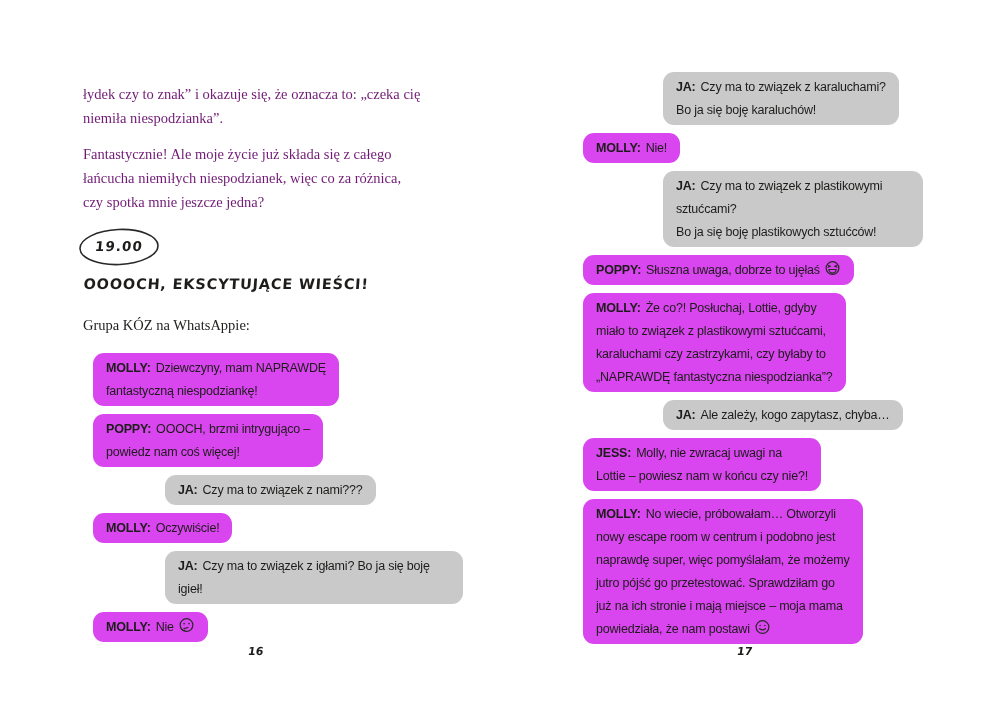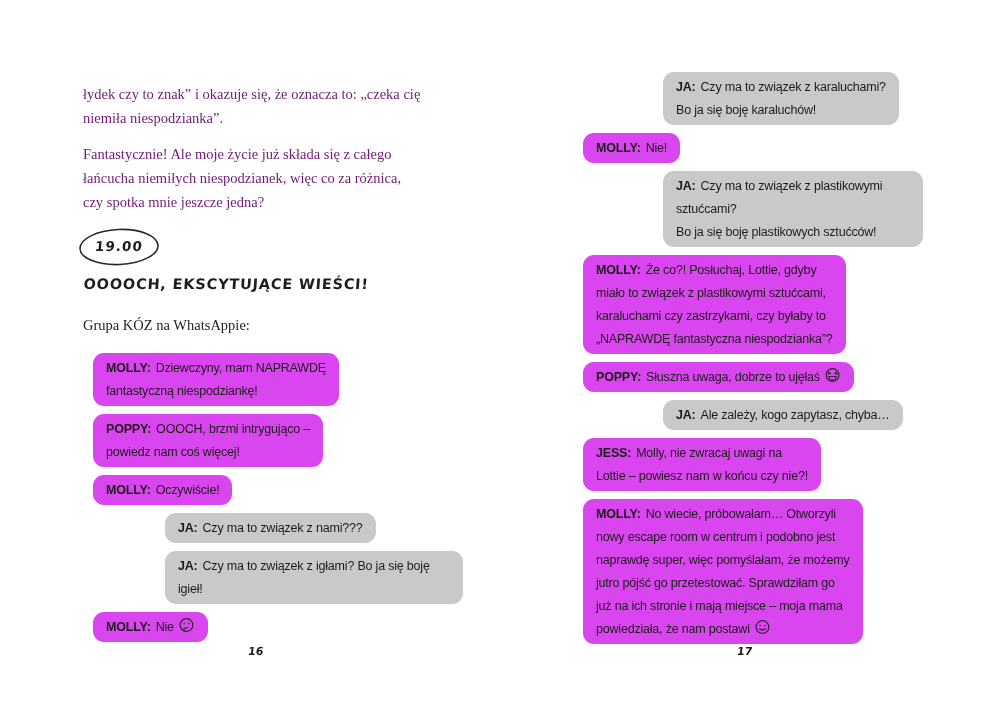--- a/index.html
+++ b/index.html
@@ -117,23 +117,23 @@
 
     <p class="chat-intro">Grupa KÓZ na WhatsAppie:</p>
 
     <div class="chat">
       <div class="bubble incoming"><strong class="speaker">MOLLY:</strong><span class="msg">Dziewczyny, mam NAPRAWDĘ
 fantastyczną niespodziankę!</span></div>
 
       <div class="bubble incoming"><strong class="speaker">POPPY:</strong><span class="msg">OOOCH, brzmi intrygująco –
 powiedz nam coś więcej!</span></div>
 
+      <div class="bubble outgoing"><strong class="speaker">JA:</strong><span class="msg">Czy ma to związek z nami???</span></div>
+
       <div class="bubble incoming"><strong class="speaker">MOLLY:</strong><span class="msg">Oczywiście!</span></div>
-
-      <div class="bubble outgoing"><strong class="speaker">JA:</strong><span class="msg">Czy ma to związek z nami???</span></div>
 
       <div class="bubble outgoing"><strong class="speaker">JA:</strong><span class="msg">Czy ma to związek z igłami? Bo ja się boję igieł!</span></div>
 
       <div class="bubble incoming"><strong class="speaker">MOLLY:</strong><span class="msg">Nie</span><svg class="emoji" width="17" height="17" viewBox="0 0 20 20">
             <circle cx="10" cy="9.5" r="7.5"></circle>
             <circle class="dot" cx="7.2" cy="7.8" r="0.9"></circle>
             <circle class="dot" cx="13" cy="7.8" r="0.9"></circle>
             <path d="M7 13.6 L11.8 12.4"></path>
             <path d="M4.5 14.5 q1.5 2 3.5 1.2"></path>
           </svg></div>
@@ -143,31 +143,31 @@
   <section class="page page-right">
     <div class="chat">
       <div class="bubble outgoing"><strong class="speaker">JA:</strong><span class="msg">Czy ma to związek z karaluchami?
 Bo ja się boję karaluchów!</span></div>
 
       <div class="bubble incoming"><strong class="speaker">MOLLY:</strong><span class="msg">Nie!</span></div>
 
       <div class="bubble outgoing"><strong class="speaker">JA:</strong><span class="msg">Czy ma to związek z plastikowymi sztućcami?
 Bo ja się boję plastikowych sztućców!</span></div>
 
-      <div class="bubble incoming"><strong class="speaker">MOLLY:</strong><span class="msg">Że co?! Posłuchaj, Lottie, gdyby
-miało to związek z plastikowymi sztućcami,
-karaluchami czy zastrzykami, czy byłaby to
-„NAPRAWDĘ fantastyczna niespodzianka”?</span></div>
-
       <div class="bubble incoming"><strong class="speaker">POPPY:</strong><span class="msg">Słuszna uwaga, dobrze to ujęłaś</span><svg class="emoji" width="17" height="17" viewBox="0 0 20 20">
             <circle cx="10" cy="9.5" r="7.5"></circle>
             <path d="M4.9 6.2 l2.3 1.2 l-2.3 1.2"></path>
             <path d="M15.1 6.2 l-2.3 1.2 l2.3 1.2"></path>
             <path d="M5.8 11.2 h8.4 a4.2 4.2 0 0 1 -8.4 0 z"></path>
           </svg></div>
+
+      <div class="bubble incoming"><strong class="speaker">MOLLY:</strong><span class="msg">Że co?! Posłuchaj, Lottie, gdyby
+miało to związek z plastikowymi sztućcami,
+karaluchami czy zastrzykami, czy byłaby to
+„NAPRAWDĘ fantastyczna niespodzianka”?</span></div>
 
       <div class="bubble outgoing"><strong class="speaker">JA:</strong><span class="msg">Ale zależy, kogo zapytasz, chyba…</span></div>
 
       <div class="bubble incoming"><strong class="speaker">JESS:</strong><span class="msg">Molly, nie zwracaj uwagi na
 Lottie – powiesz nam w końcu czy nie?!</span></div>
 
       <div class="bubble incoming"><strong class="speaker">MOLLY:</strong><span class="msg">No wiecie, próbowałam… Otworzyli
 nowy escape room w centrum i podobno jest
 naprawdę super, więc pomyślałam, że możemy
 jutro pójść go przetestować. Sprawdziłam go

